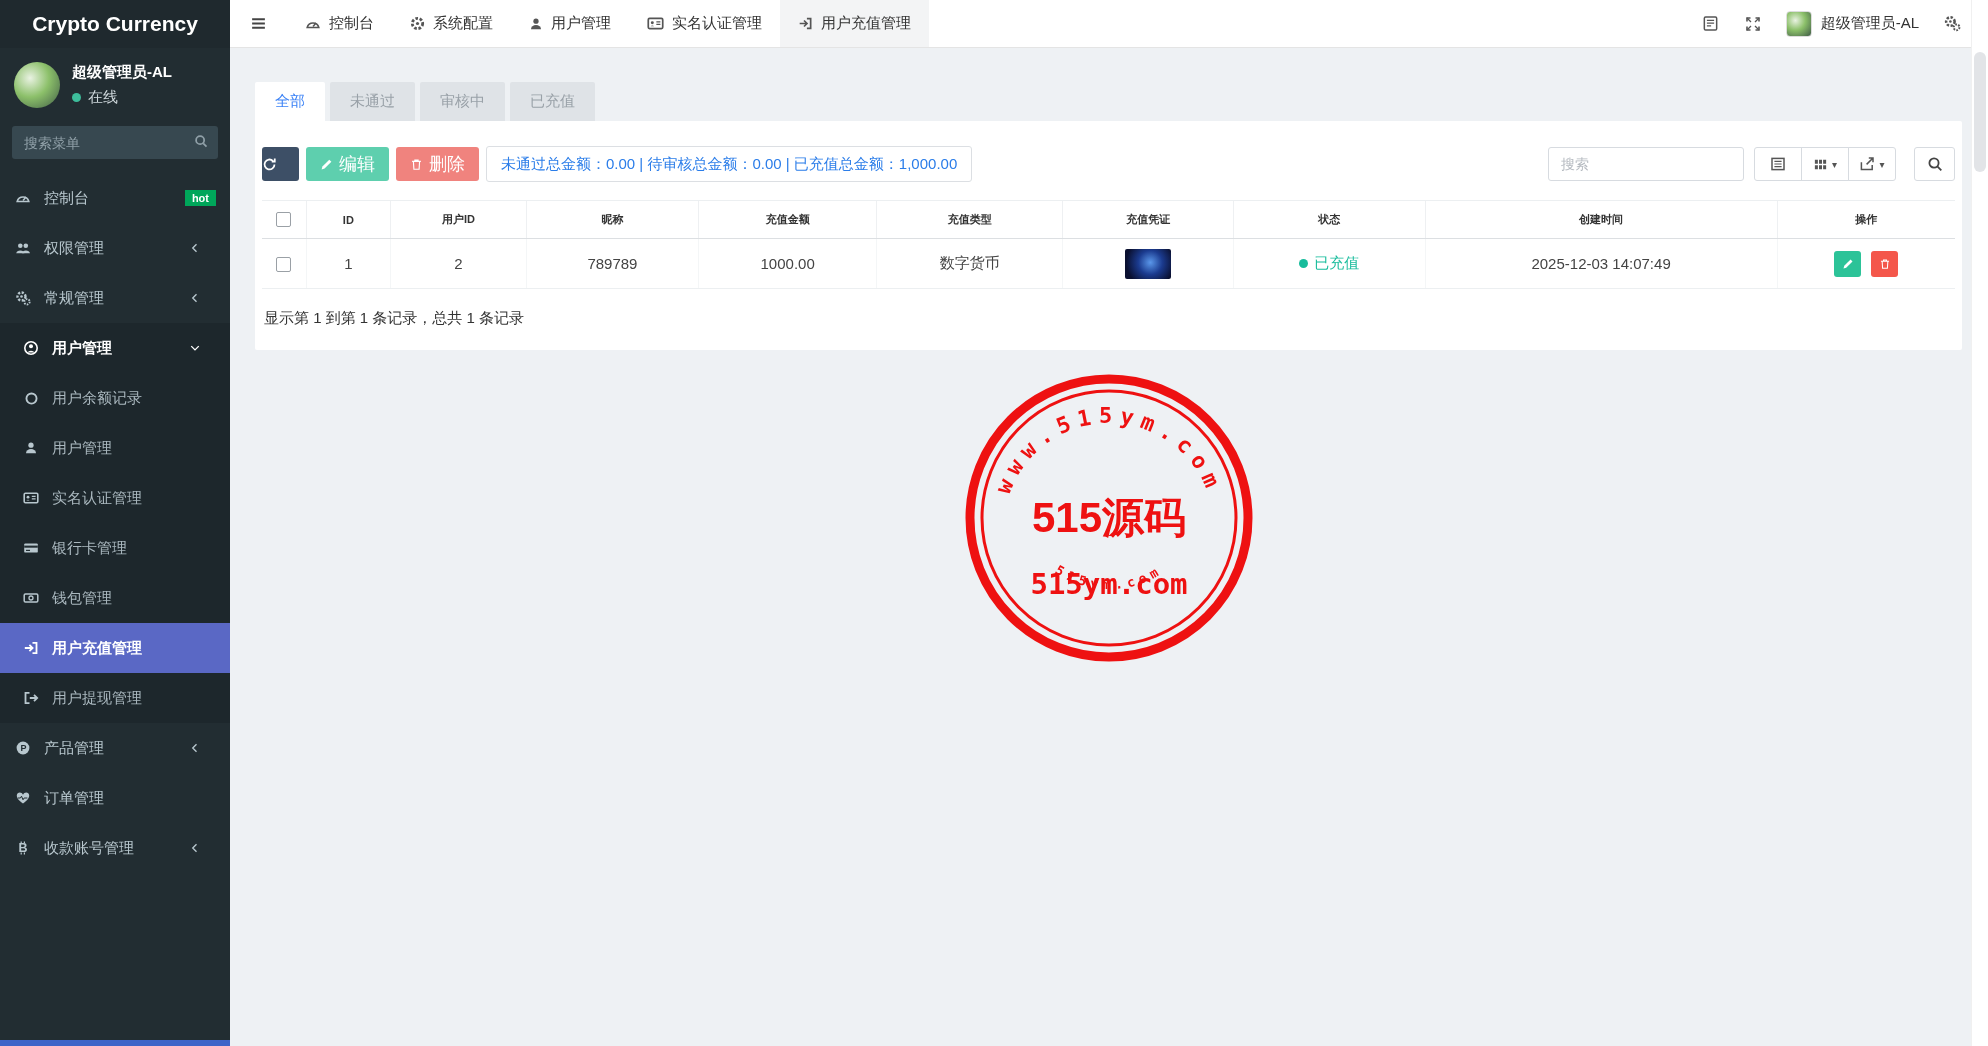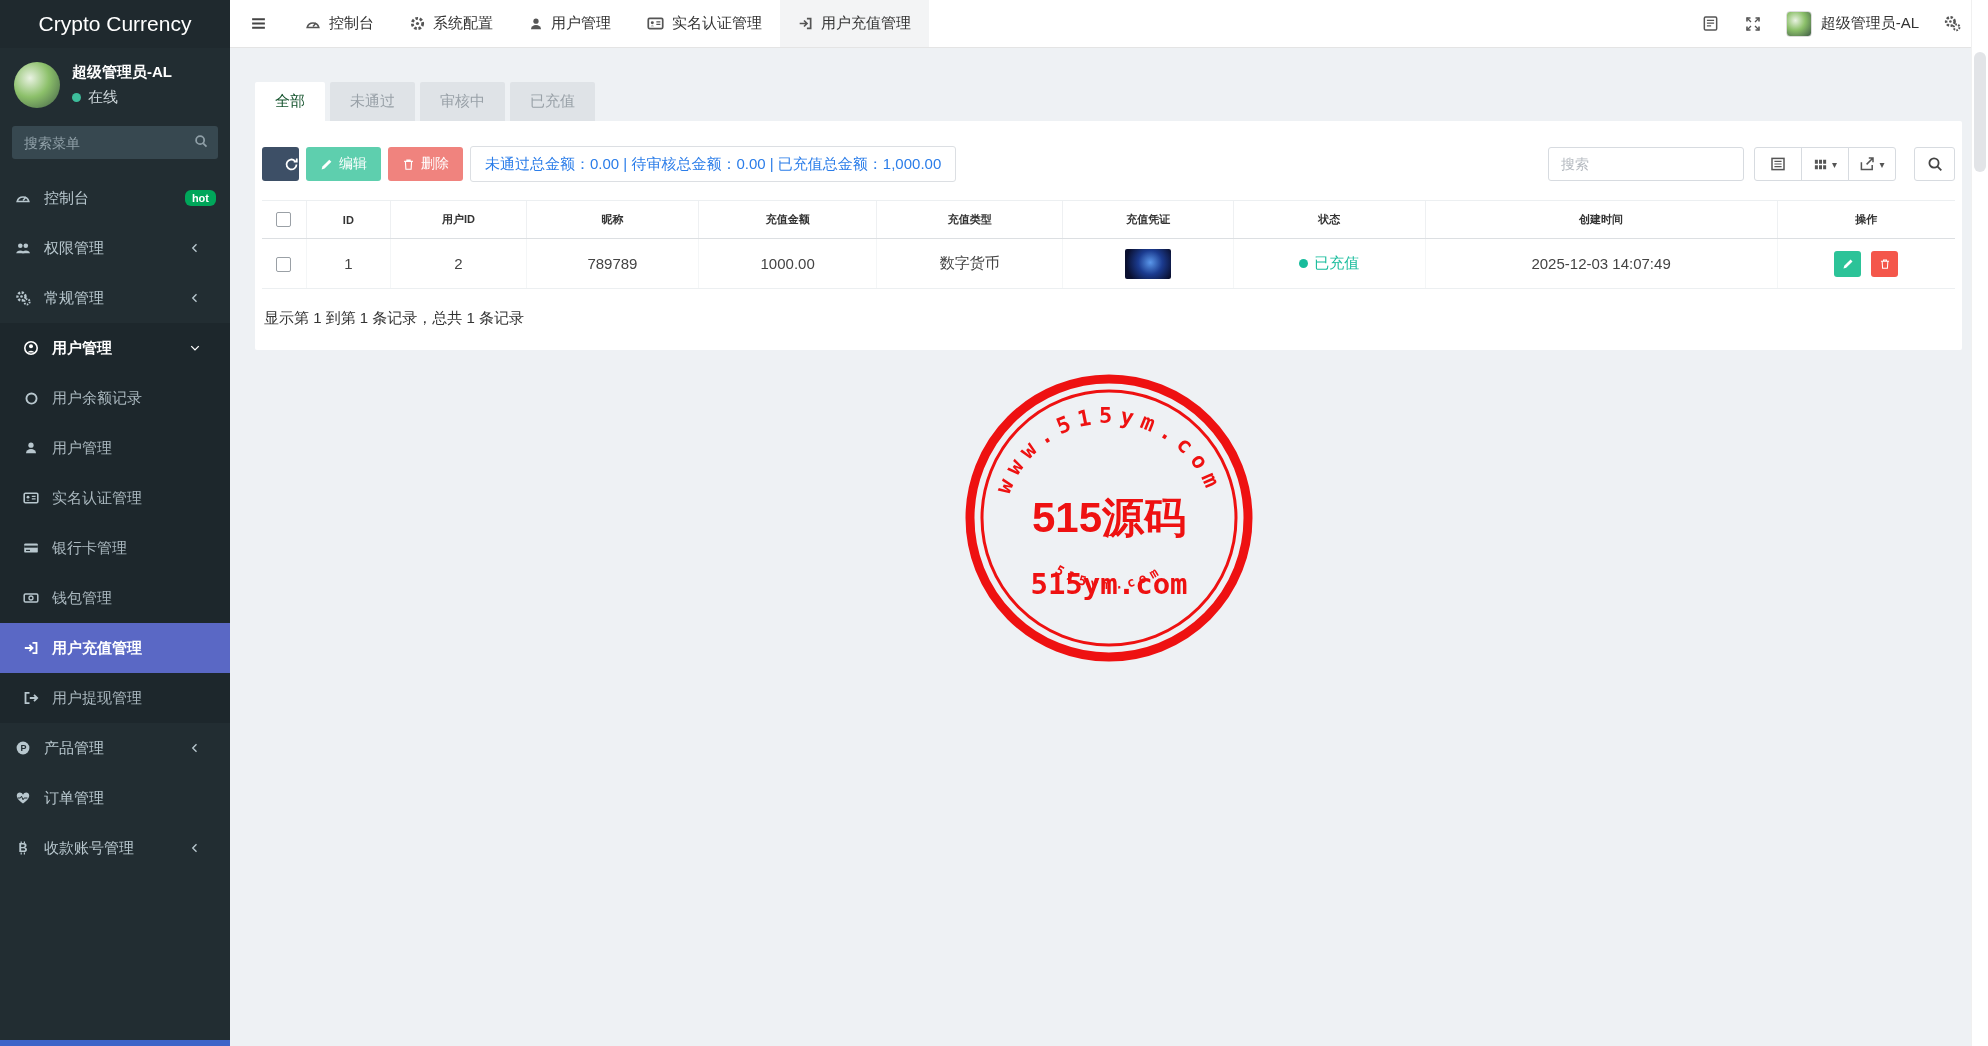--- a/index.html
+++ b/index.html
@@ -3,65 +3,65 @@
 <meta charset="utf-8">
 <style>
 *{box-sizing:border-box;margin:0;padding:0}
 html,body{width:1988px;height:1046px;overflow:hidden}
 body{font-family:"Liberation Sans","DejaVu Sans",sans-serif;font-size:15px;background:#eef1f4;color:#333;position:relative}
 .ic{display:inline-flex;flex:none}
 .ic svg{display:block}
 
 
 #sidebar{position:absolute;left:0;top:0;width:230px;height:1046px;background:#222d32;color:#b8c7ce;z-index:5}
-.logo{height:48px;background:#1f292e;color:#fff;font-size:21px;font-weight:normal;display:flex;align-items:center;justify-content:center}
+.logo{height:48px;background:#1f292e;color:#fff;font-size:21px;font-weight:bold;display:flex;align-items:center;justify-content:center}
 .userpanel{display:flex;align-items:center;padding:14px 14px 10px}
 .avatar{width:46px;height:46px;border-radius:50%;background:radial-gradient(circle at 35% 35%,#e9f2e2 0%,#8cc06a 45%,#3f5b46 100%);flex:none}
 .uinfo{margin-left:12px}
 .uname{color:#fff;font-weight:bold;font-size:15px}
 .ustatus{font-size:15px;margin-top:6px;display:flex;align-items:center;color:#cfd8dc}
 .dot{width:9px;height:9px;border-radius:50%;background:#3dbd9b;display:inline-block;margin-right:7px}
 .sidesearch{margin:8px 12px 14px;position:relative}
 .sidesearch input{width:100%;height:33px;background:#374850;border:0;border-radius:3px;color:#14b8a6;padding:0 34px 0 12px;font-size:14px;outline:none}
 .sidesearch input::placeholder{color:#90a0a8}
 .sidesearch .ic{position:absolute;right:10px;top:8px;color:#90a0a8}
 .menu{list-style:none}
 .mi{height:50px;display:flex;align-items:center;padding:0 14px;cursor:pointer}
 .mi .ic{width:18px;justify-content:center;color:#b8c7ce;margin-right:12px}
 .mi .lbl{flex:1}
 .sub{background:#1d272c}
 .sub .mi{padding-left:22px;color:#aab8bf}
 .mi.parent{color:#fff;font-weight:bold}
 .mi.parent .ic{color:#fff}
 .mi.active{background:#5a68c5;color:#fff;font-weight:bold}
 .mi.active .ic{color:#fff}
-.badge-hot{background:#00a65a;color:#fff;font-size:11px;padding:2px 7px;border-radius:6px;font-weight:bold}
+.badge-hot{background:#00a65a;color:#fff;font-size:11px;padding:2px 7px;border-radius:0;font-weight:bold}
 .chev{color:#8a979e}
 #side-bottom-bar{position:absolute;left:0;bottom:0;width:230px;height:6px;background:#3d64c8}
 
 
 #navbar{position:absolute;left:230px;top:0;right:0;height:48px;background:#fff;border-bottom:1px solid #e4e4e4;display:flex;align-items:stretch;z-index:4}
 .nav-left{display:flex;align-items:stretch}
 .nav-burger{display:flex;align-items:center;padding:0 20px;color:#444;cursor:pointer}
 .ntab{display:flex;align-items:center;padding:0 18px;color:#333;font-size:15px;cursor:pointer;white-space:nowrap}
 .ntab .ic{margin-right:8px;color:#555}
 .ntab.active{background:#f3f4f5}
 .nav-right{margin-left:auto;display:flex;align-items:center;padding-right:14px}
 .nicon{padding:0 13px;color:#555;cursor:pointer;display:flex;align-items:center}
 .nav-user{display:flex;align-items:center;padding:0 12px;cursor:pointer;color:#333}
 .nav-avatar{width:26px;height:26px;border-radius:4px;background:radial-gradient(circle at 35% 35%,#e9f2e2 0%,#8cc06a 45%,#3f5b46 100%);margin-right:9px;border:1px solid #ddd}
 
 
 #content{position:absolute;left:230px;top:48px;right:0;bottom:0;background:#eef1f4}
 .ftabs{display:flex;margin:34px 26px 0 25px}
 .ftab{height:39px;display:flex;align-items:center;padding:0 20px;margin-right:5px;background:#dfe3e7;color:#99a1a8;font-size:15px;cursor:pointer;border-radius:2px 2px 0 0}
-.ftab.active{background:#fff;color:#14532d}
+.ftab.active{background:#fff;color:#3b82f6}
 .panel{background:#fff;margin:0 26px 0 25px;padding:25px 7px 22px 7px;border-radius:0 2px 2px 2px}
 .toolbar{display:flex;align-items:center;margin-bottom:18px;padding:0 0;flex-wrap:nowrap}
-.btn{height:34px;border:0;border-radius:3px;display:inline-flex;align-items:center;justify-content:flex-end;color:#fff;font-size:14px;cursor:pointer;font-family:Liberation Mono, monospace}
+.btn{height:34px;border:0;border-radius:3px;display:inline-flex;align-items:center;justify-content:flex-start;color:#fff;font-size:18px;cursor:pointer;font-family:Liberation Mono, monospace}
 .btn .ic{margin-right:6px}
 .btn-refresh{width:37px;background:#3d4f66}
 .btn-edit{background:#5ecfae;padding:0 14px;margin-left:7px}
 .btn-del{background:#f0837e;padding:0 14px;margin-left:7px}
 .summary{height:36px;display:flex;align-items:center;border:1px solid #dcdfe3;border-radius:3px;background:#fff;color:#2b7de9;padding:0 14px;margin-left:7px;font-size:15px}
 .tool-right{margin-left:auto;display:flex;align-items:center}
 .searchbox{width:196px;height:34px;border:1px solid #d7dbe0;border-radius:3px;padding:0 12px;font-size:14px;color:#555;outline:none;font-family:inherit}
 .searchbox::placeholder{color:#b5bac0}
 .bgroup{display:flex;margin-left:10px}
 .gbtn{width:48px;height:34px;background:#fff;border:1px solid #d7dbe0;display:flex;align-items:center;justify-content:center;color:#555;cursor:pointer;margin-left:-1px}

